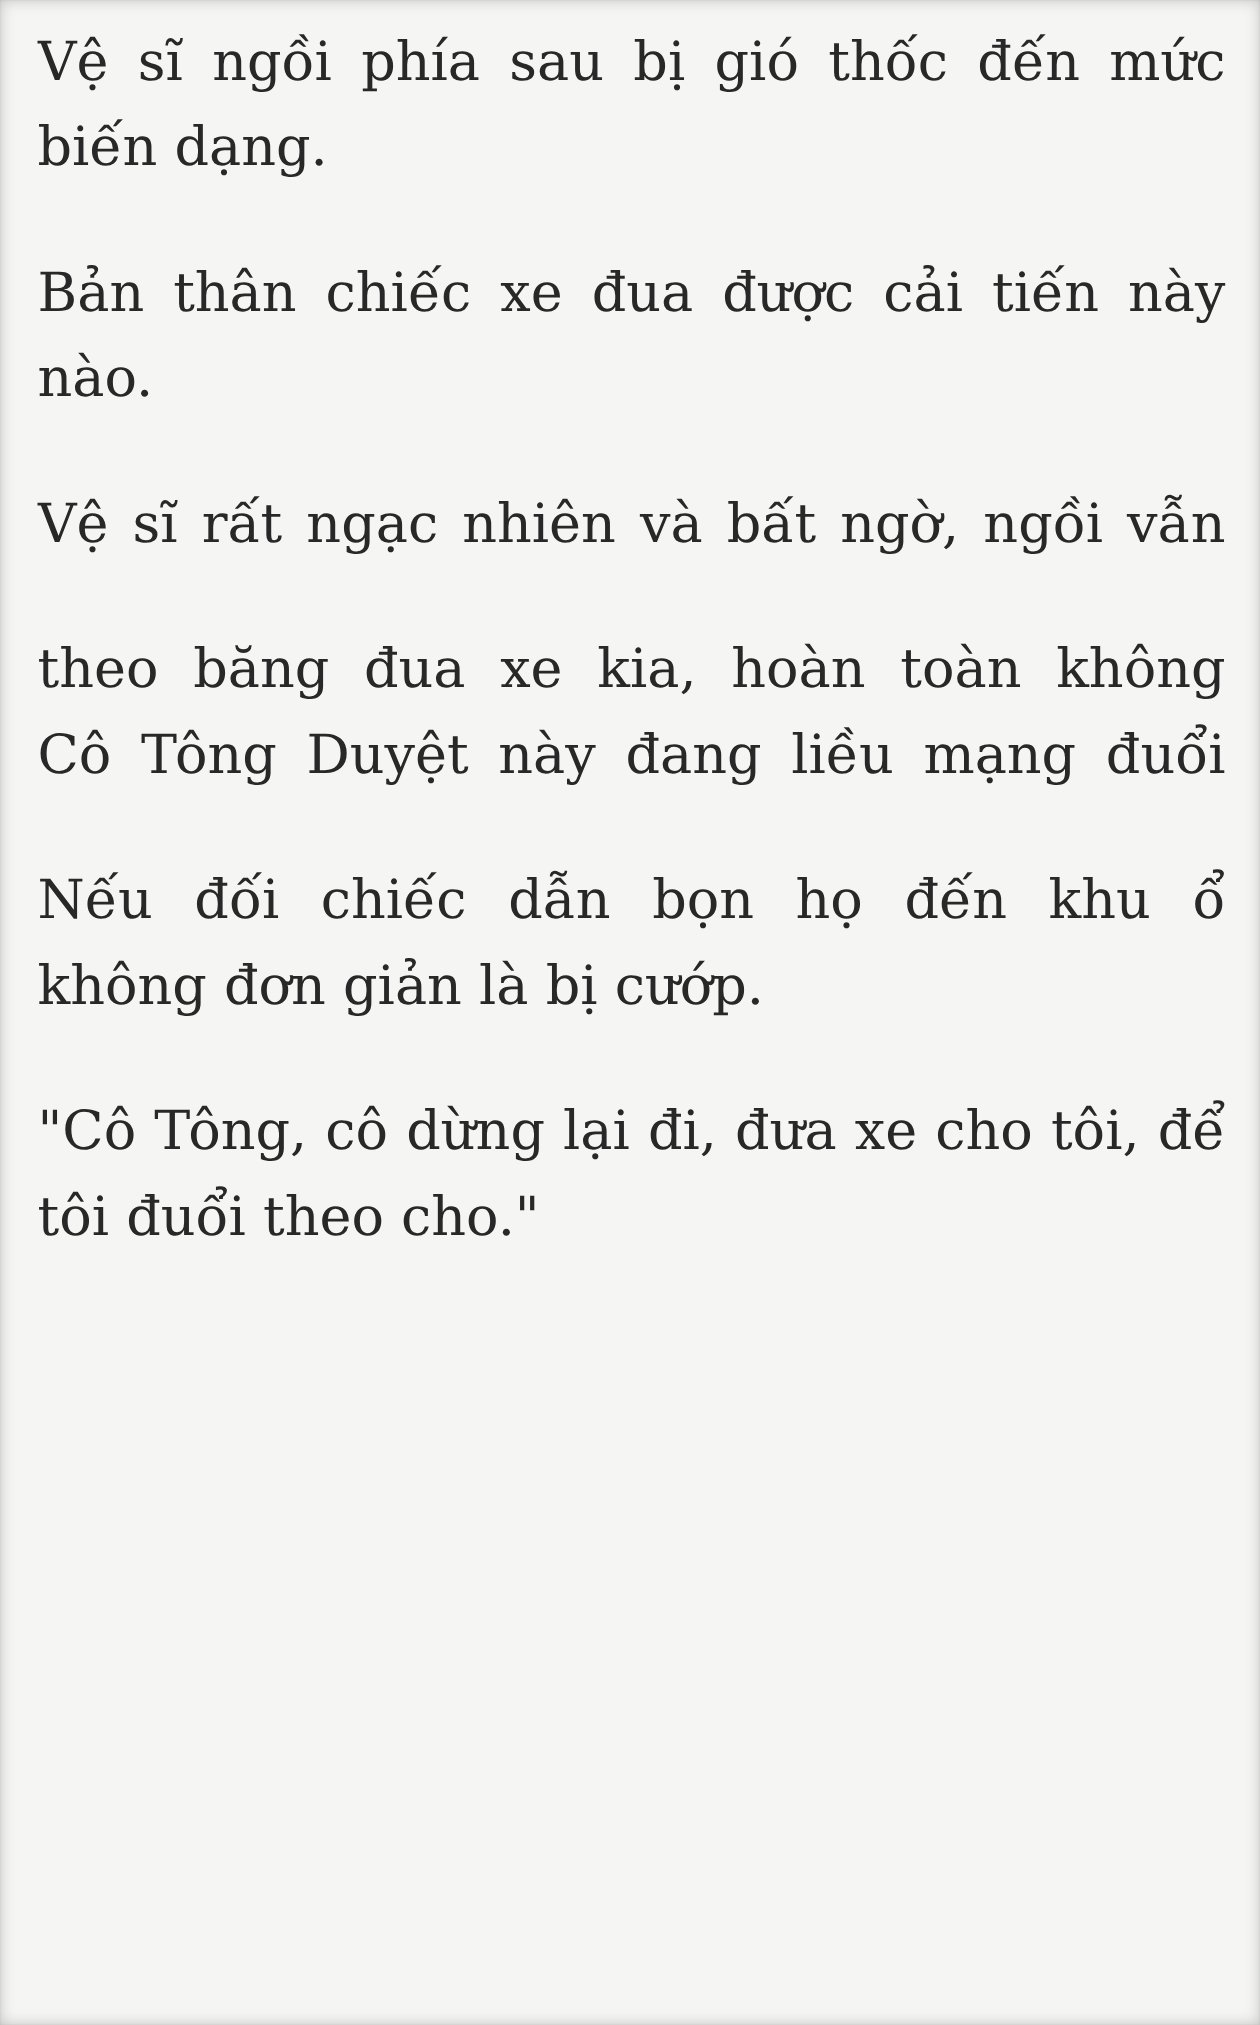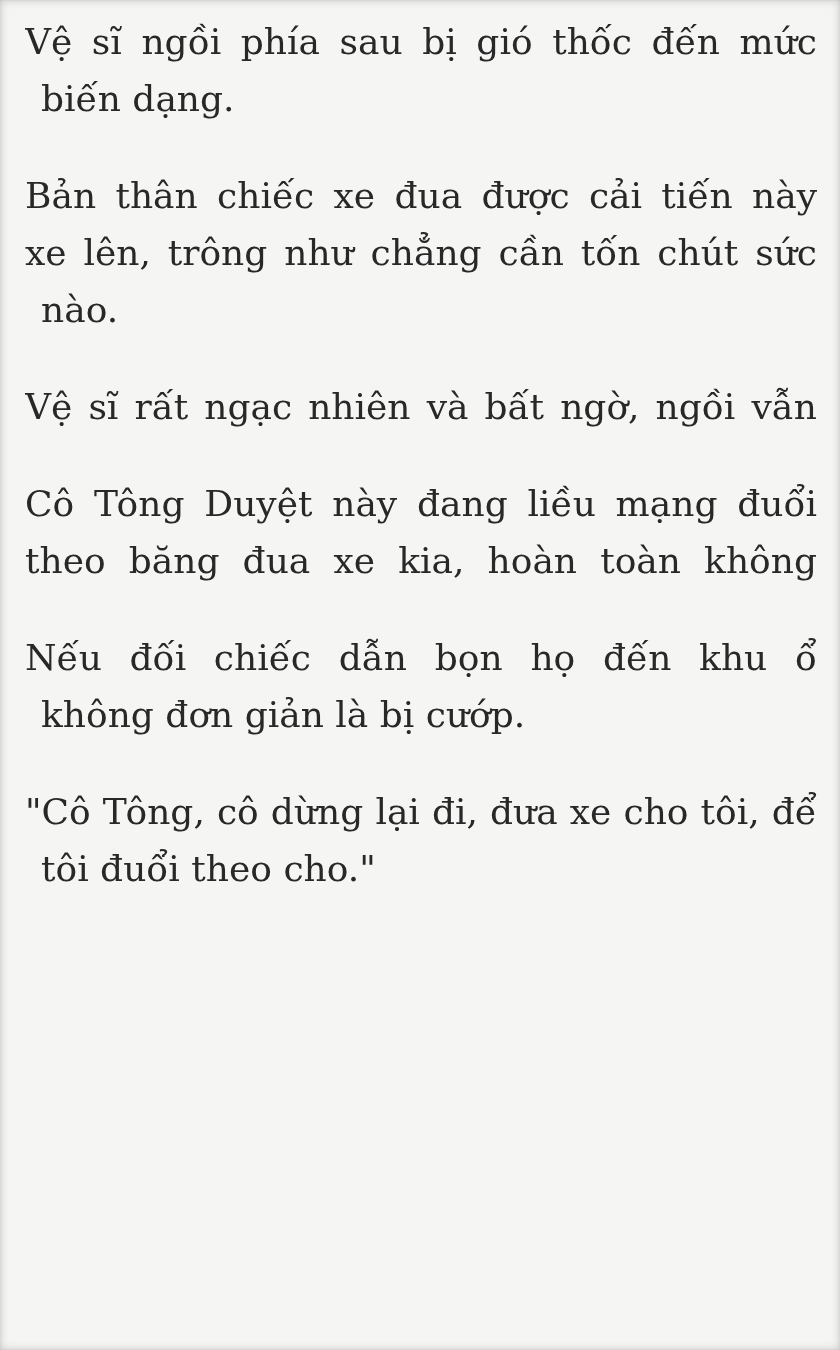--- a/index.html
+++ b/index.html
@@ -36,21 +36,20 @@
     line-height: 57px;
     height: 57px;
     text-align: justify;
     text-align-last: justify;
     text-justify: inter-word;
     white-space: normal;
     overflow: hidden;
   }
   .line.last {
     text-align-last: left;
-    margin-left: 16px;
   }
   
   .page-edge-shadow {
     position: absolute;
     inset: 0;
     pointer-events: none;
     box-shadow:
       inset 0 0 10px rgba(0, 0, 0, 0.20),
       inset 0 0 2px  rgba(0, 0, 0, 0.10);
   }
@@ -62,31 +61,30 @@
   <div class="page-content">
 
     <div class="paragraph">
       <div class="line">Vệ sĩ ngồi phía sau bị gió thốc đến mức mặt</div>
       <div class="line last">biến dạng.</div>
     </div>
 
 
     <div class="paragraph">
       <div class="line">Bản thân chiếc xe đua được cải tiến này rất</div>
-      <div class="line">xe lên, trông như chẳng cần tốn chút sức</div>
       <div class="line last">nào.</div>
     </div>
 
     <div class="paragraph">
       <div class="line">Vệ sĩ rất ngạc nhiên và bất ngờ, ngồi vẫn</div>
     </div>
 
     <div class="paragraph">
+      <div class="line">theo băng đua xe kia, hoàn toàn không</div>
       <div class="line">Cô Tông Duyệt này đang liều mạng đuổi</div>
-      <div class="line">theo băng đua xe kia, hoàn toàn không</div>
     </div>
 
     <div class="paragraph">
       <div class="line">Nếu đối chiếc dẫn bọn họ đến khu ổ</div>
       <div class="line last">không đơn giản là bị cướp.</div>
     </div>
 
     <div class="paragraph">
       <div class="line">"Cô Tông, cô dừng lại đi, đưa xe cho tôi, để</div>
       <div class="line last">tôi đuổi theo cho."</div>

